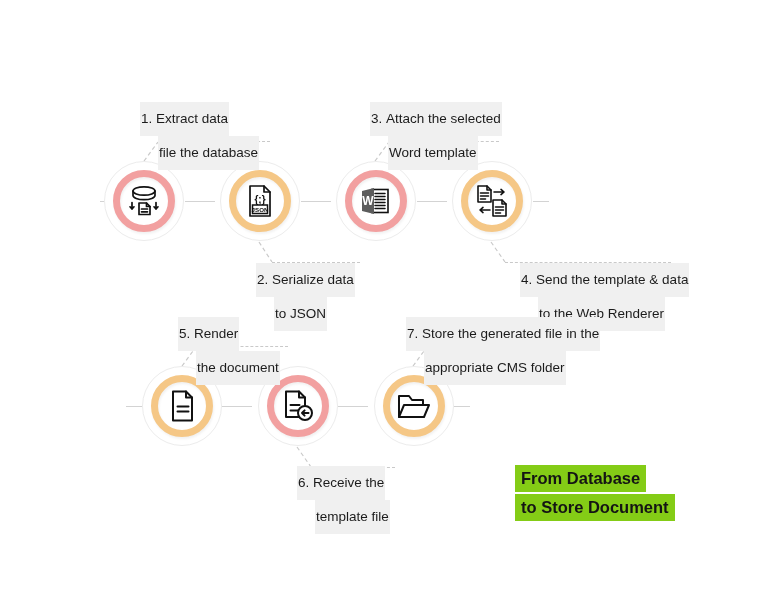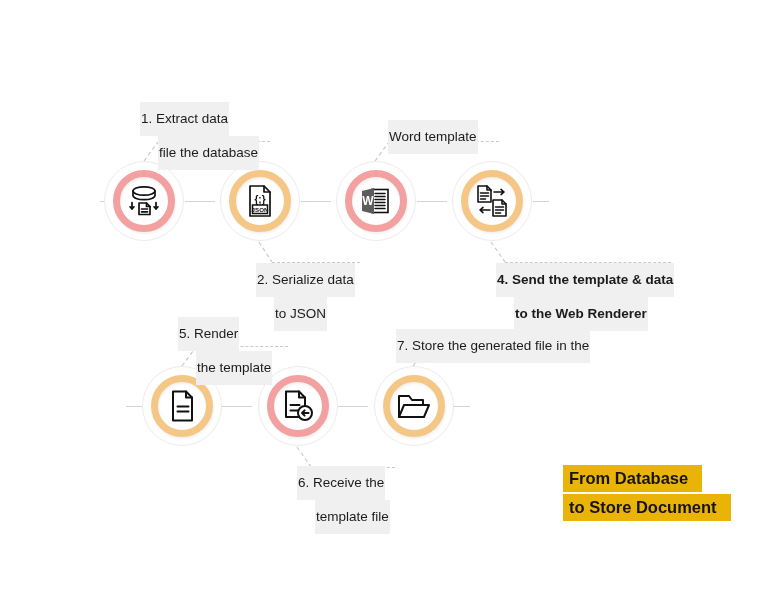--- a/index.html
+++ b/index.html
@@ -103,23 +103,22 @@
     left: 515px;
     top: 465px;
     font-size: 16.5px;
     font-weight: bold;
     line-height: 24px;
     color: #141414;
     white-space: nowrap;
   }
   #title .tline {
     display: inline-block;
-    background: #eab308;
-    padding: 1px 14px 2px 6px;
-    margin-left: 48px;
+    background: #84cc16;
+    padding: 1px 6px 2px 6px;
   }
   #title .tline2 { margin-top: 2px; }
 </style>
 </head>
 <body>
 
 <div id="canvas">
 
   <div class="hconn" style="left:100px; top:201px; width:16px;"></div>
   <div class="hconn" style="left:185px; top:201px; width:30px;"></div>
@@ -310,41 +309,42 @@
     <span class="ln"><span>1.</span>&nbsp;<span>Extract data</span></span><br>
     <span class="ln l2">file the database</span>
   </div>
 
   <div class="label" style="left:256px; top:263px;">
     <span class="ln"><span>2.</span>&nbsp;<span>Serialize data</span></span><br>
     <span class="ln l2">to JSON</span>
   </div>
 
   <div class="label" style="left:370px; top:102px;">
-    <br>
+    <span class="ln"><span>3.</span>&nbsp;<span>Attach the selected</span></span><br>
     <span class="ln l2">Word template</span>
   </div>
 
-  <div class="label" style="left:496px; top:263px;font-weight:bold;">
+  <div class="label" style="left:520px; top:263px;">
     <span class="ln"><span>4.</span>&nbsp;<span>Send the template &amp; data</span></span><br>
     <span class="ln l2">to the Web Renderer</span>
   </div>
 
   <div class="label" style="left:178px; top:317px;">
     <span class="ln"><span>5.</span>&nbsp;<span>Render</span></span><br>
-    <span class="ln l2">the template</span>
+    <span class="ln l2">the document</span>
   </div>
 
   <div class="label" style="left:297px; top:466px;">
     <span class="ln"><span>6.</span>&nbsp;<span>Receive the</span></span><br>
     <span class="ln l2">template file</span>
   </div>
 
-  <div class="label" style="left:396px; top:317px;margin-top:12px;">
+  <div class="label" style="left:406px; top:317px;">
     <span class="ln"><span>7.</span>&nbsp;<span>Store the generated file in the</span></span><br>
+    <span class="ln l2">appropriate CMS folder</span>
   </div>
 
   <div id="title">
     <div><span class="tline">From Database</span></div>
     <div class="tline2"><span class="tline">to Store Document</span></div>
   </div>
 
 </div>
 
 </body></html>

